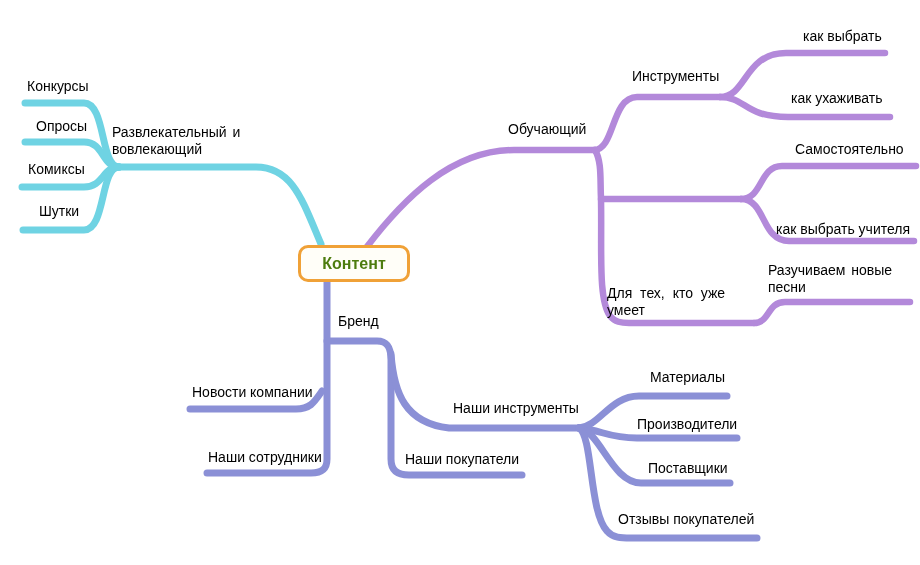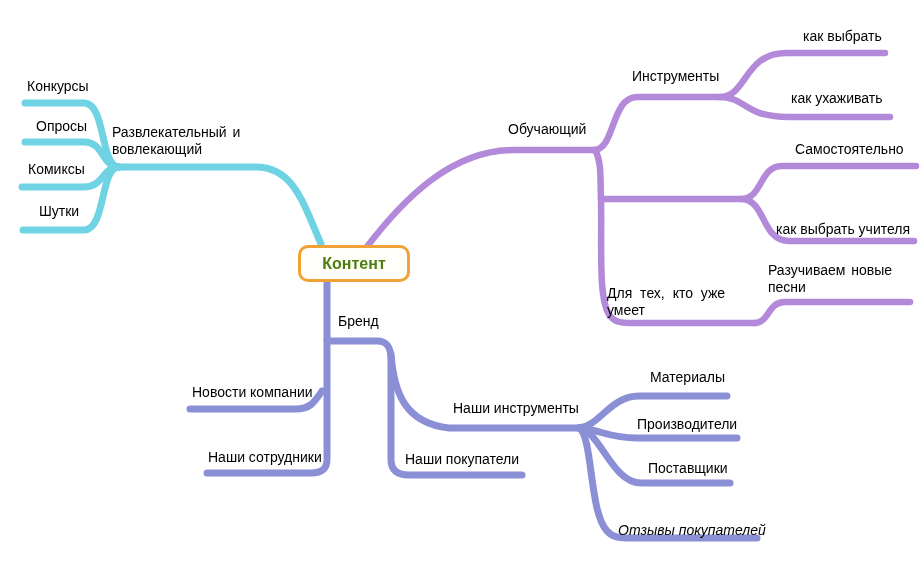--- a/index.html
+++ b/index.html
@@ -99,15 +99,15 @@
   <div class="label wrap spread-sm" style="left:768px; top:262px; width:140px;">Разучиваем новые песни</div>
 
   <div class="label" style="left:338px; top:313px;">Бренд</div>
   <div class="label" style="left:192px; top:384px;">Новости компании</div>
   <div class="label" style="left:208px; top:449px;">Наши сотрудники</div>
   <div class="label" style="left:405px; top:451px;">Наши покупатели</div>
   <div class="label" style="left:453px; top:400px;">Наши инструменты</div>
   <div class="label" style="left:650px; top:369px;">Материалы</div>
   <div class="label" style="left:637px; top:416px;">Производители</div>
   <div class="label" style="left:648px; top:460px;">Поставщики</div>
-  <div class="label" style="left:618px; top:522px;font-style:italic;">Отзывы покупателей</div>
+  <div class="label" style="left:618px; top:511px;">Отзывы покупателей</div>
 
 </div>
 
 </body></html>

